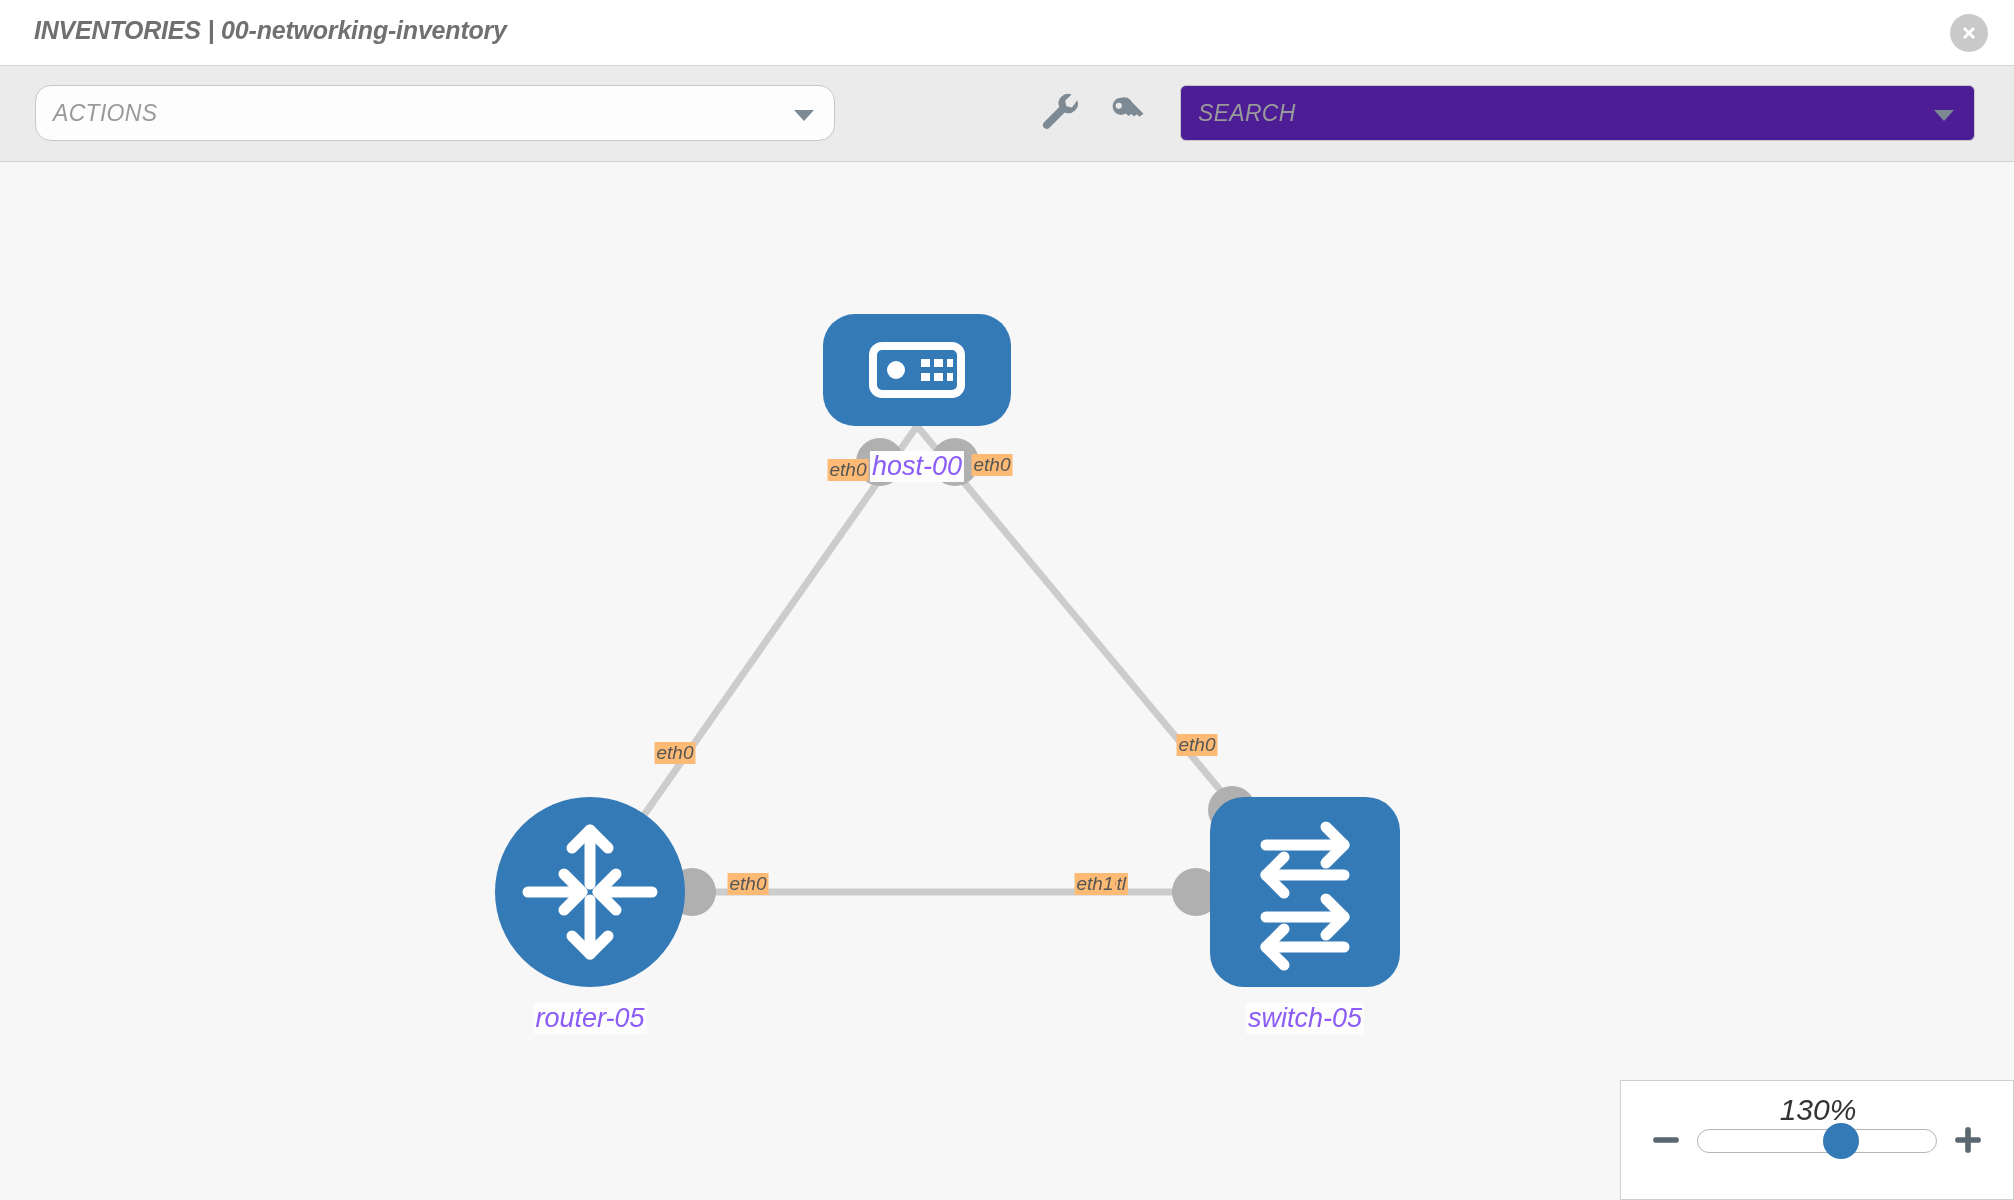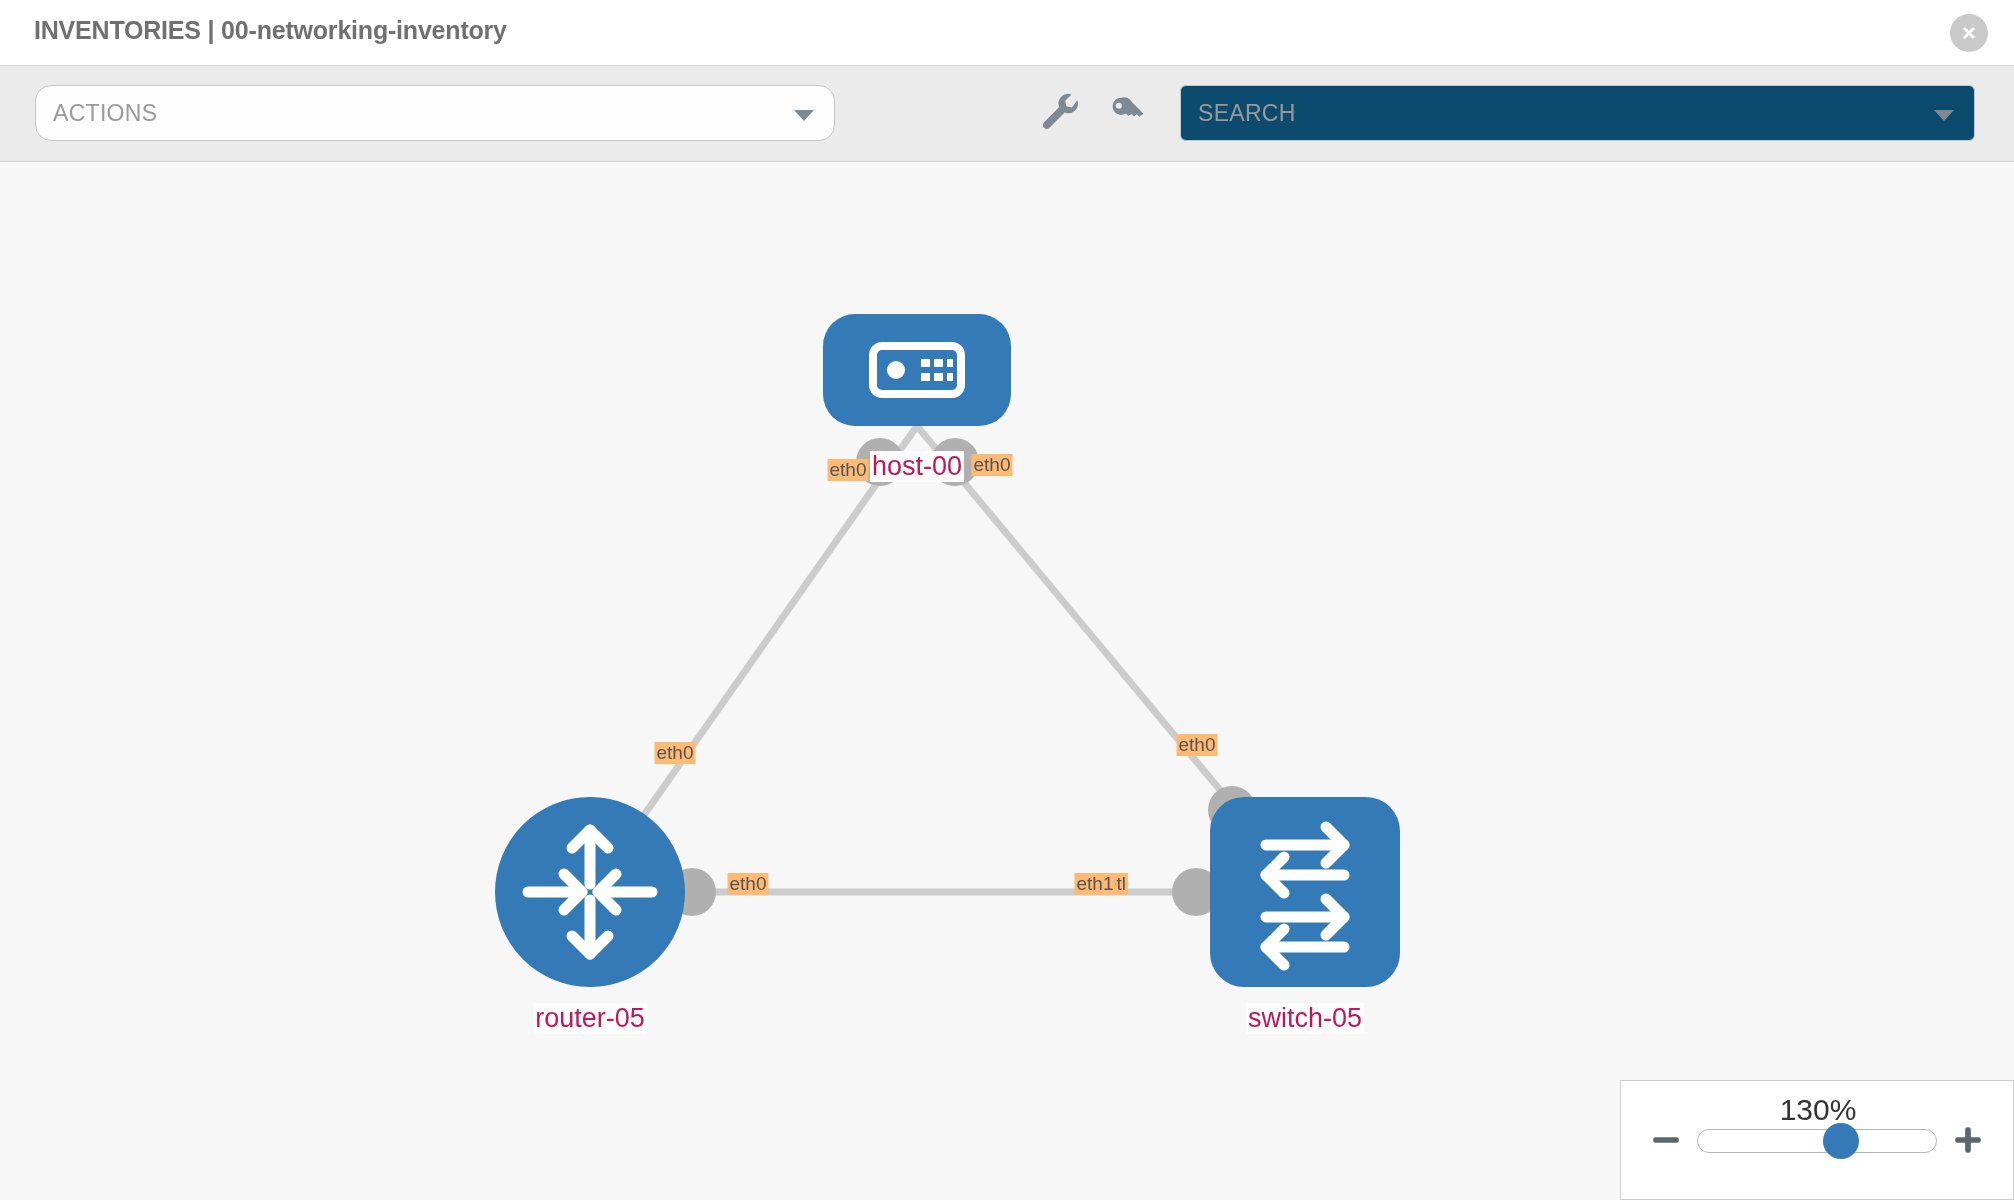--- a/index.html
+++ b/index.html
@@ -2,21 +2,21 @@
 <html><head>
 <meta charset="utf-8">
 <style>
   * { box-sizing: border-box; margin: 0; padding: 0; }
   html, body {
     width: 2014px; height: 1200px;
     font-family: "Liberation Sans", sans-serif;
     background: #ffffff;
     overflow: hidden;
   }
-  #app { position: relative; width: 2014px; height: 940px; }
+  #app { position: relative; width: 2014px; height: 940px; font-style: italic; }
 
   
   .header {
     position: absolute; left: 0; top: 0;
     width: 2014px; height: 66px;
     background: #ffffff;
     border-bottom: 1px solid #d7d7d7;
   }
   .header-title {
     position: absolute; left: 34px; top: 16px;
@@ -60,41 +60,41 @@
     position: absolute; top: 24px;
     width: 46px; height: 46px; cursor: pointer;
     color: #7d8a93;
   }
   .tool-icon.wrench { left: 1038px; }
   .tool-icon.key    { left: 1105px; }
 
   .search-box {
     position: absolute; left: 1180px; top: 19px;
     width: 795px; height: 56px;
-    background: #0c4a6e;
+    background: #4c1d95;
     border: 1px solid #c7c7c7; border-radius: 6px;
     cursor: text;
   }
   .search-label {
     position: absolute; left: 17px; top: 14px;
     font-size: 23px; color: #9a9a9a; letter-spacing: 0.3px;
   }
 
   
   .canvas {
     position: absolute; left: 0; top: 162px;
     width: 2014px; height: 1038px;
     background: #f7f7f7;
     overflow: hidden;
   }
   #topology { position: absolute; left: 0; top: 0; }
 
   .node-label {
     position: absolute;
-    font-size: 27px; color: #be185d;
+    font-size: 27px; color: #8b5cf6;
     background: #fdfdfd;
     white-space: nowrap;
     transform: translate(-50%, 0);
     padding: 0 2px;
   }
   .iface-label {
     position: absolute;
     font-size: 19px; color: #555555;
     background: #fdba74;
     white-space: nowrap;

